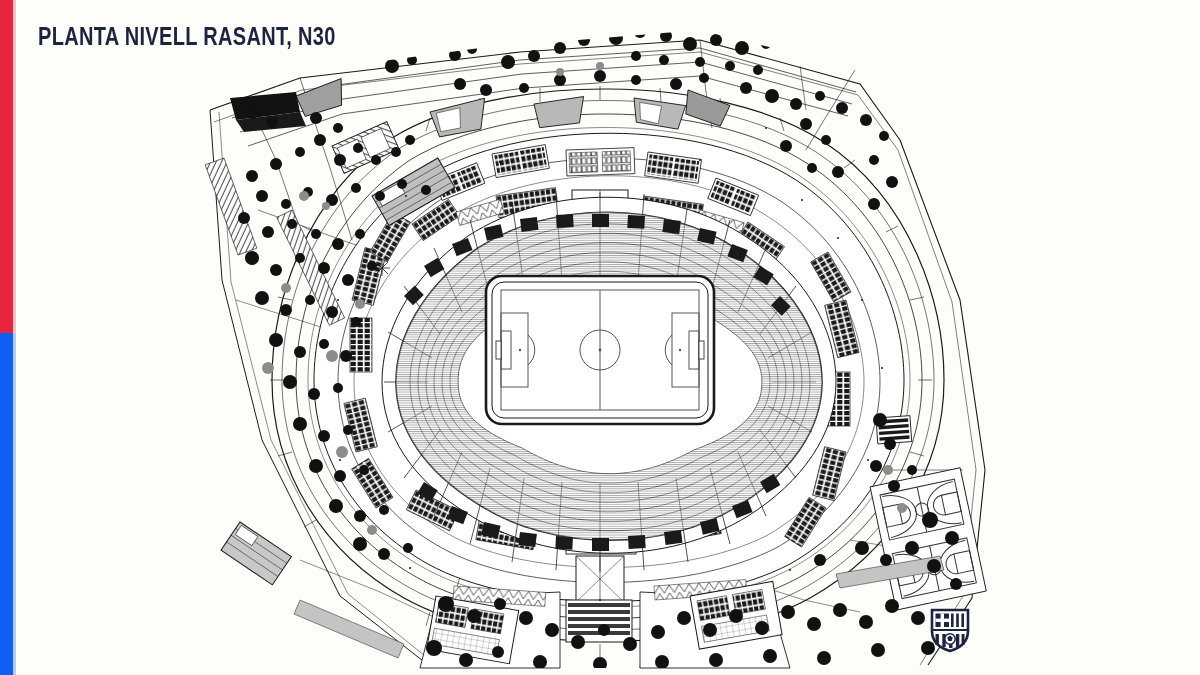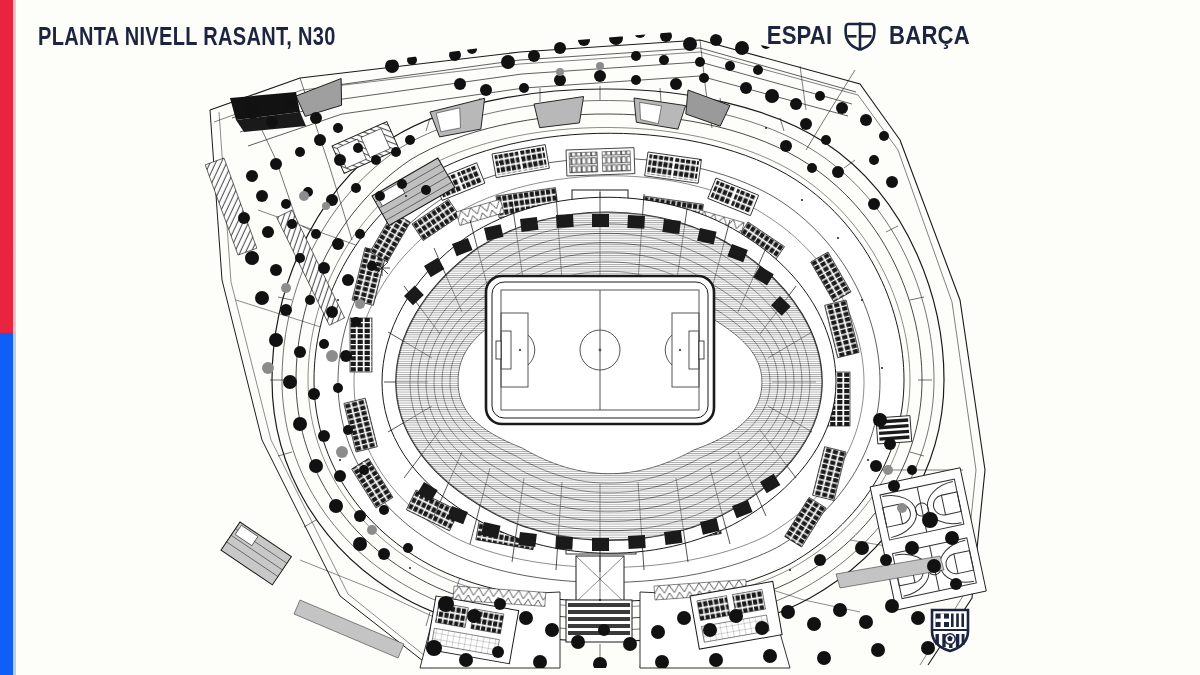--- a/index.html
+++ b/index.html
@@ -820,38 +820,20 @@
       <circle cx="338" cy="300" r="1"></circle>
           <circle cx="766" cy="128" r="1"></circle>
       <circle cx="838" cy="238" r="1"></circle>
           <circle cx="882" cy="368" r="1"></circle>
     </g>
   </svg>
   </div>
 
   <div class="title">PLANTA NIVELL RASANT, N30</div>
 
-  <div class="brand">
-    <span class="word">ESPAI</span>
-    <span>
-      <svg class="eb-mark" width="34" height="30" viewBox="0 0 34 30">
-        <g fill="none" stroke="#1d2440" stroke-width="2.6" stroke-linecap="square">
-
-          <path d="M15.2,3 H5.6 C2.6,3 2.6,6 2.6,10 C2.6,19 7,25 15.2,28"></path>
-          <path d="M5.6,15.3 H12.2"></path>
-
-          <path d="M18.8,3 H28.4 C31.4,3 31.4,6 31.4,10 C31.4,19 27,25 18.8,28"></path>
-          <path d="M18.8,15.3 H27.2"></path>
-
-          <path d="M17,2.6 V28.4"></path>
-        </g>
-      </svg>
-    </span>
-    <span class="word">BARÇA</span>
-  </div>
 
   <div class="crest">
     <svg width="42" height="46" viewBox="0 0 42 46">
       <path d="M3,3 H39 V24 C39,35 31,41 21,44 C11,41 3,35 3,24 Z" fill="#ffffff" stroke="#1d2440" stroke-width="2.6"></path>
 
       <path d="M6.5,6.5 H20 V20 H6.5 Z" fill="#1d2440"></path>
       <path d="M11.6,6.5 H15.0 V20 H11.6 Z" fill="#ffffff"></path>
       <path d="M6.5,11.6 H20 V15.0 H6.5 Z" fill="#ffffff"></path>
 
       <g fill="#1d2440">

